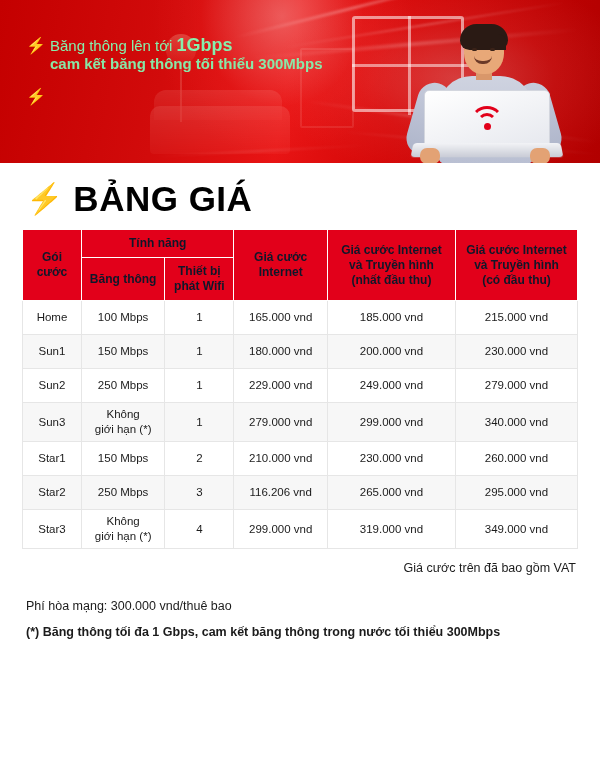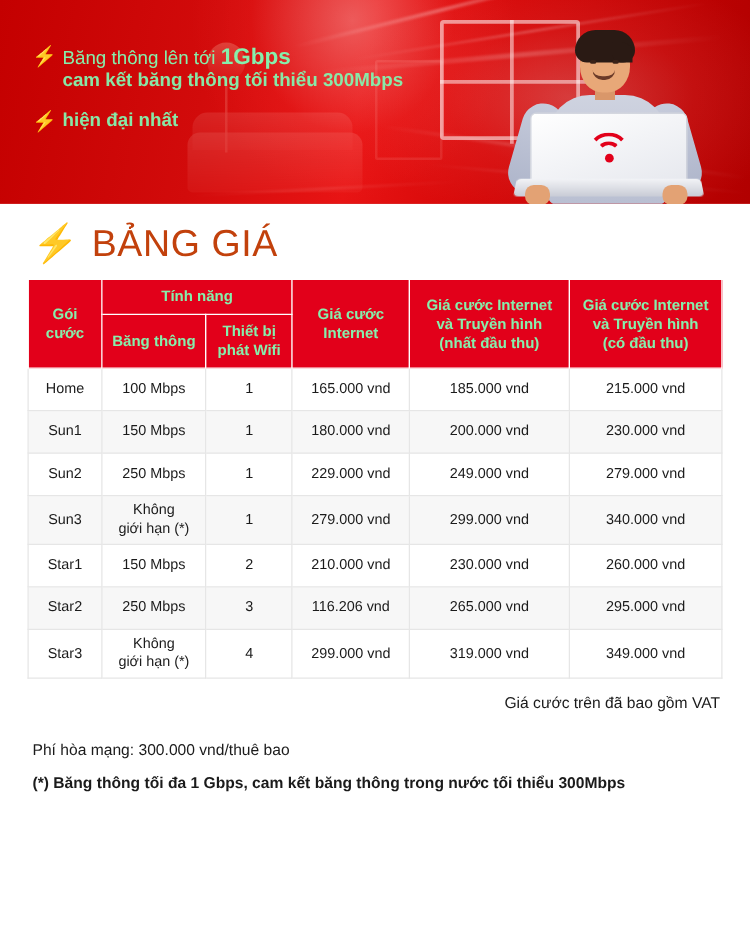--- a/index.html
+++ b/index.html
@@ -170,36 +170,36 @@
 
   
   .title-row {
     display: flex; align-items: center;
     padding: 16px 0 10px 26px;
   }
   .title-bolt {
     color: #e2001a; font-size: 30px; line-height: 30px; margin-right: 10px;
   }
   .title-text {
-    font-size: 30px; font-weight: normal; color: #c2410c; letter-spacing: .5px;
+    font-size: 35px; font-weight: bold; color: #000000; letter-spacing: .5px;
   }
 
   
   .table-wrap { padding: 0 22px; }
   table { border-collapse: collapse; width: 556px; table-layout: fixed; }
   th, td {
     border: 1px solid #ffffff;
     text-align: center;
     vertical-align: middle;
     font-size: 11.5px;
     color: #1b1b1b;
   }
   thead th {
     background: #e2001a;
-    color: #86efac;
+    color: #0f172a;
     font-weight: bold;
     font-size: 12px;
     line-height: 15px;
     padding: 6px 3px;
     border: 1px solid #ffffff;
   }
   tbody td {
     border: 1px solid #e6e6e6;
     height: 34px;
     padding: 4px 2px;
@@ -276,21 +276,20 @@
     <div class="bullet">
       <div class="bolt">⚡</div>
       <div class="bullet-lines">
         <div class="line1"><span>Băng thông lên tới </span><b>1Gbps</b></div>
         <div class="line2">cam kết băng thông tối thiểu 300Mbps</div>
       </div>
     </div>
     <div class="bullet">
       <div class="bolt">⚡</div>
       <div class="bullet-lines">
-        <div class="line2">hiện đại nhất</div>
       </div>
     </div>
   </div>
 </div>
 
 <div class="title-row">
   <span class="title-bolt">⚡</span>
   <span class="title-text">BẢNG GIÁ</span>
 </div>
 

